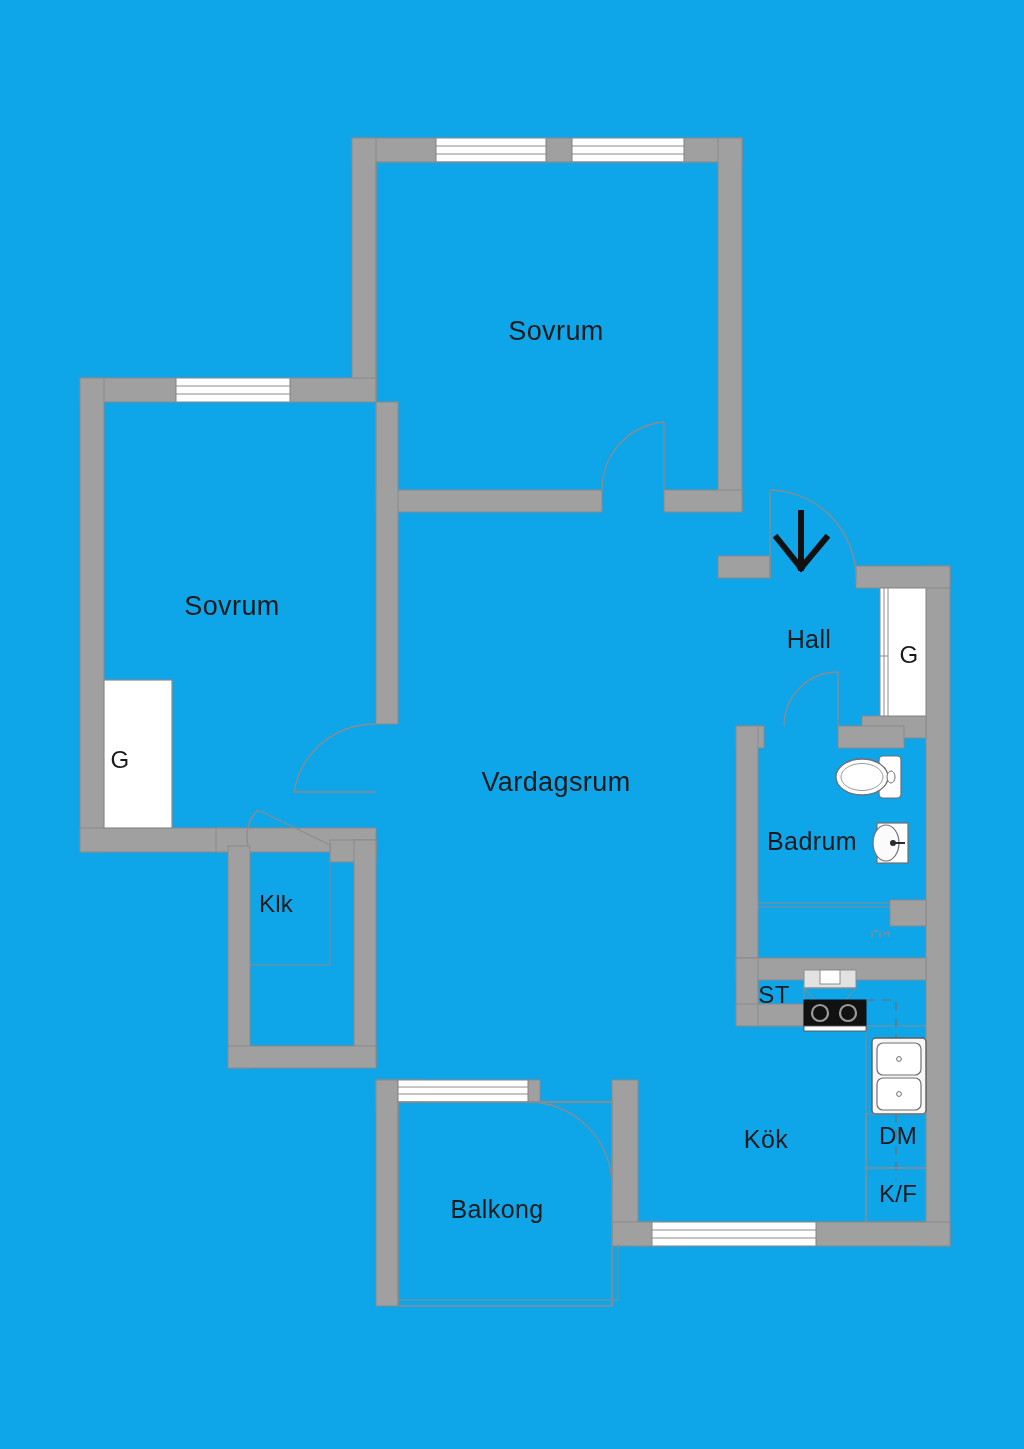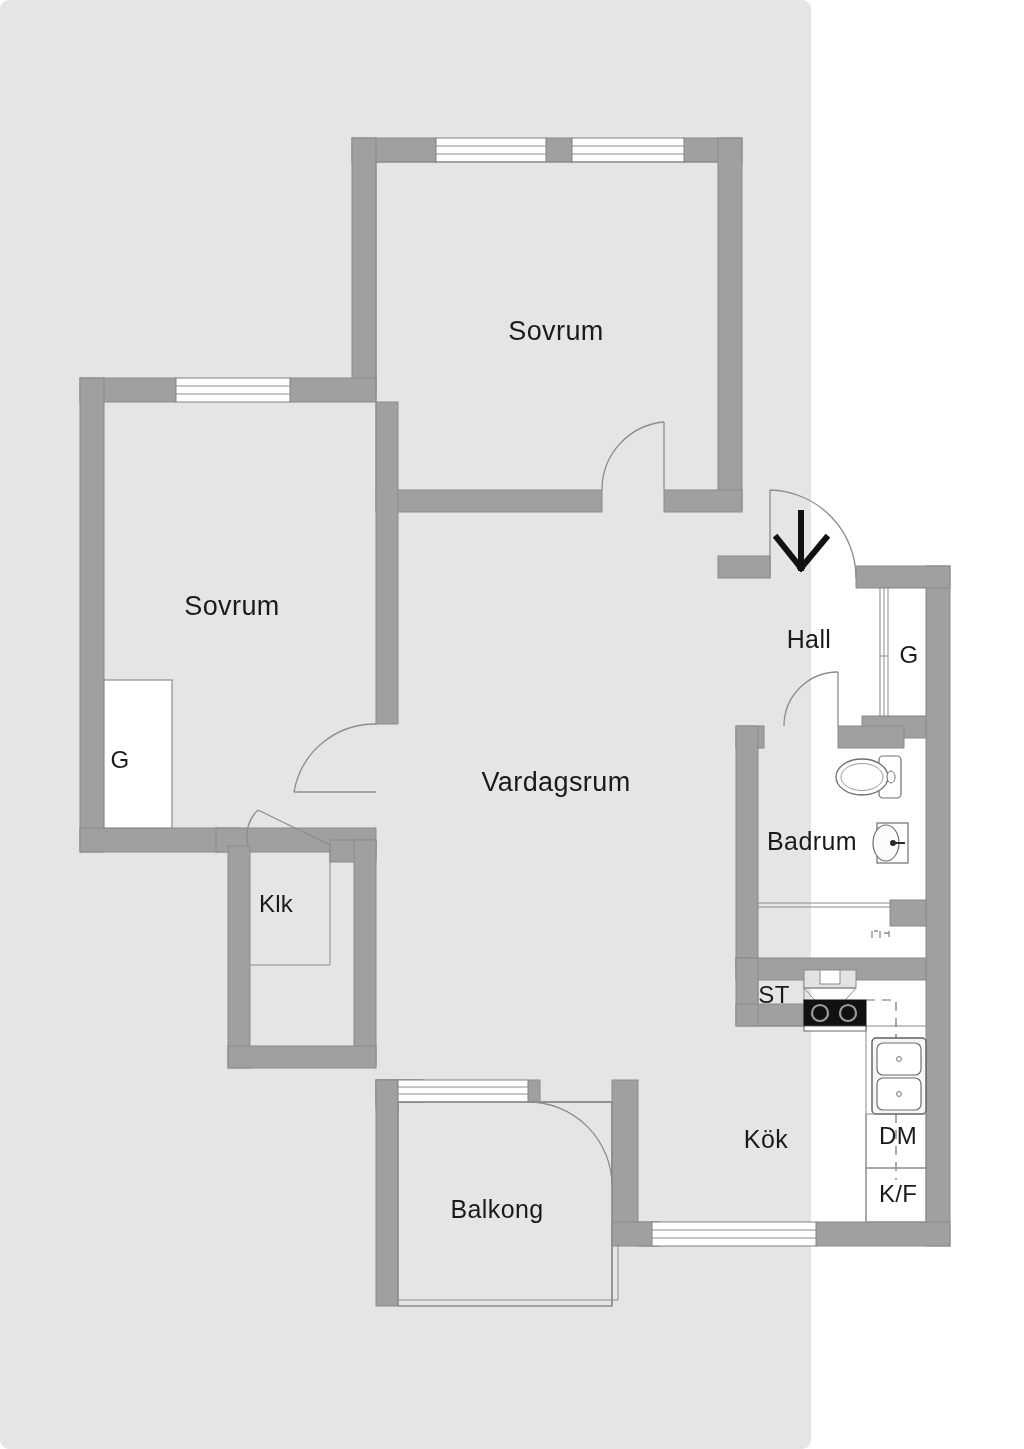--- a/index.html
+++ b/index.html
@@ -8,24 +8,23 @@
     background: #ffffff;
   }
   body {
     width: 1024px;
     height: 1449px;
     font-family: "Liberation Sans", sans-serif;
     overflow: hidden;
   }
   #floorplan-root {
     position: relative;
-    width: 811px;
+    width: 1024px;
     height: 1449px;
-    background: #e5e5e5;
-    border-radius: 9px;
+    background: #0ea5e9;
   }
   svg#plan {
     display: block;
     width: 1024px;
     height: 1449px;
   }
   .room-label {
     font-family: "Liberation Sans", sans-serif;
     fill: #1a1a1a;
     text-anchor: middle;

